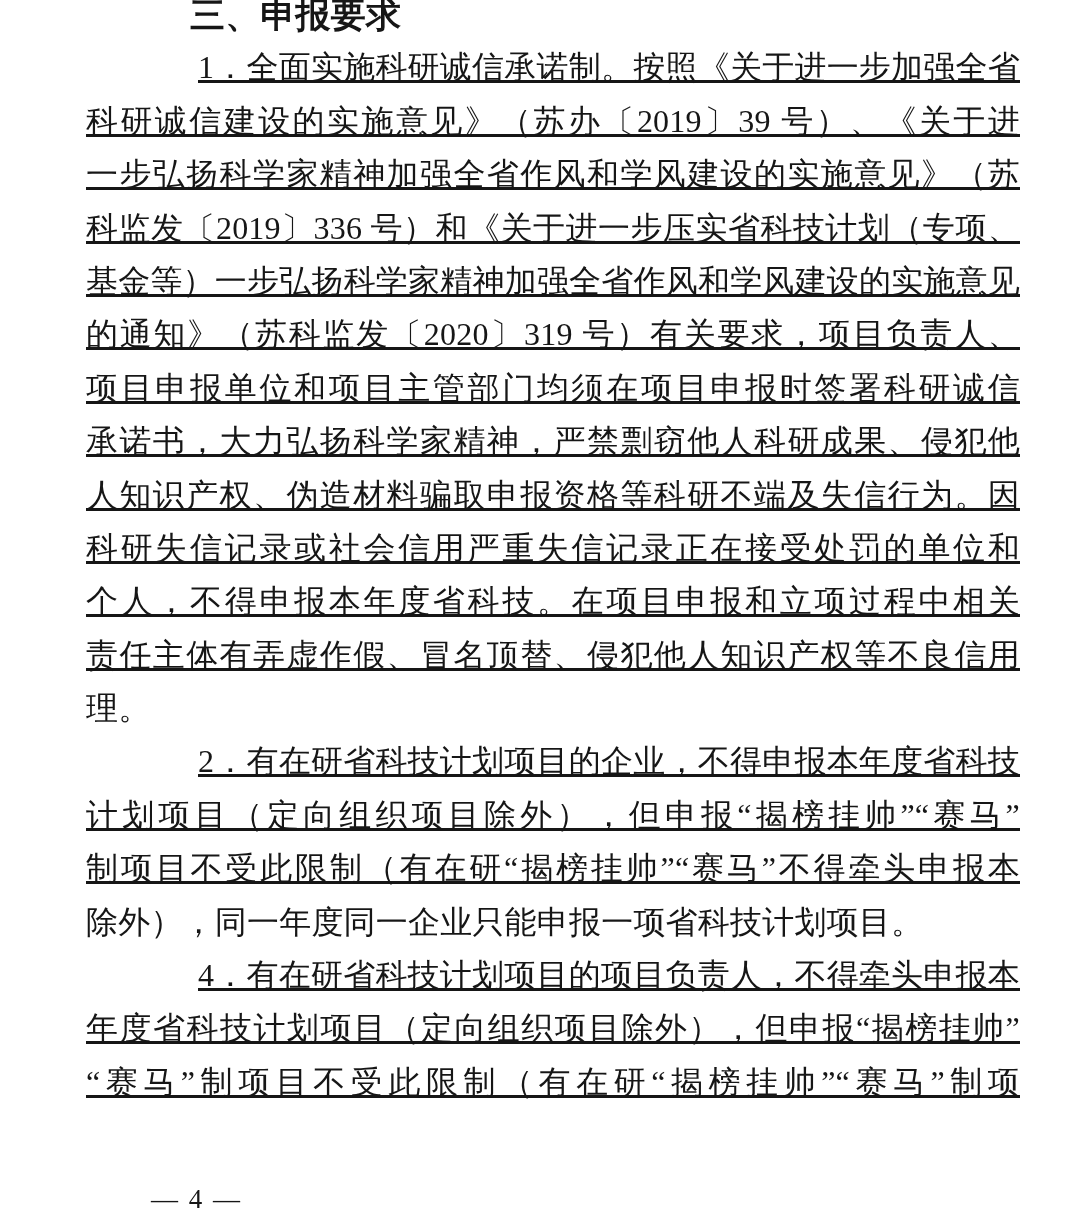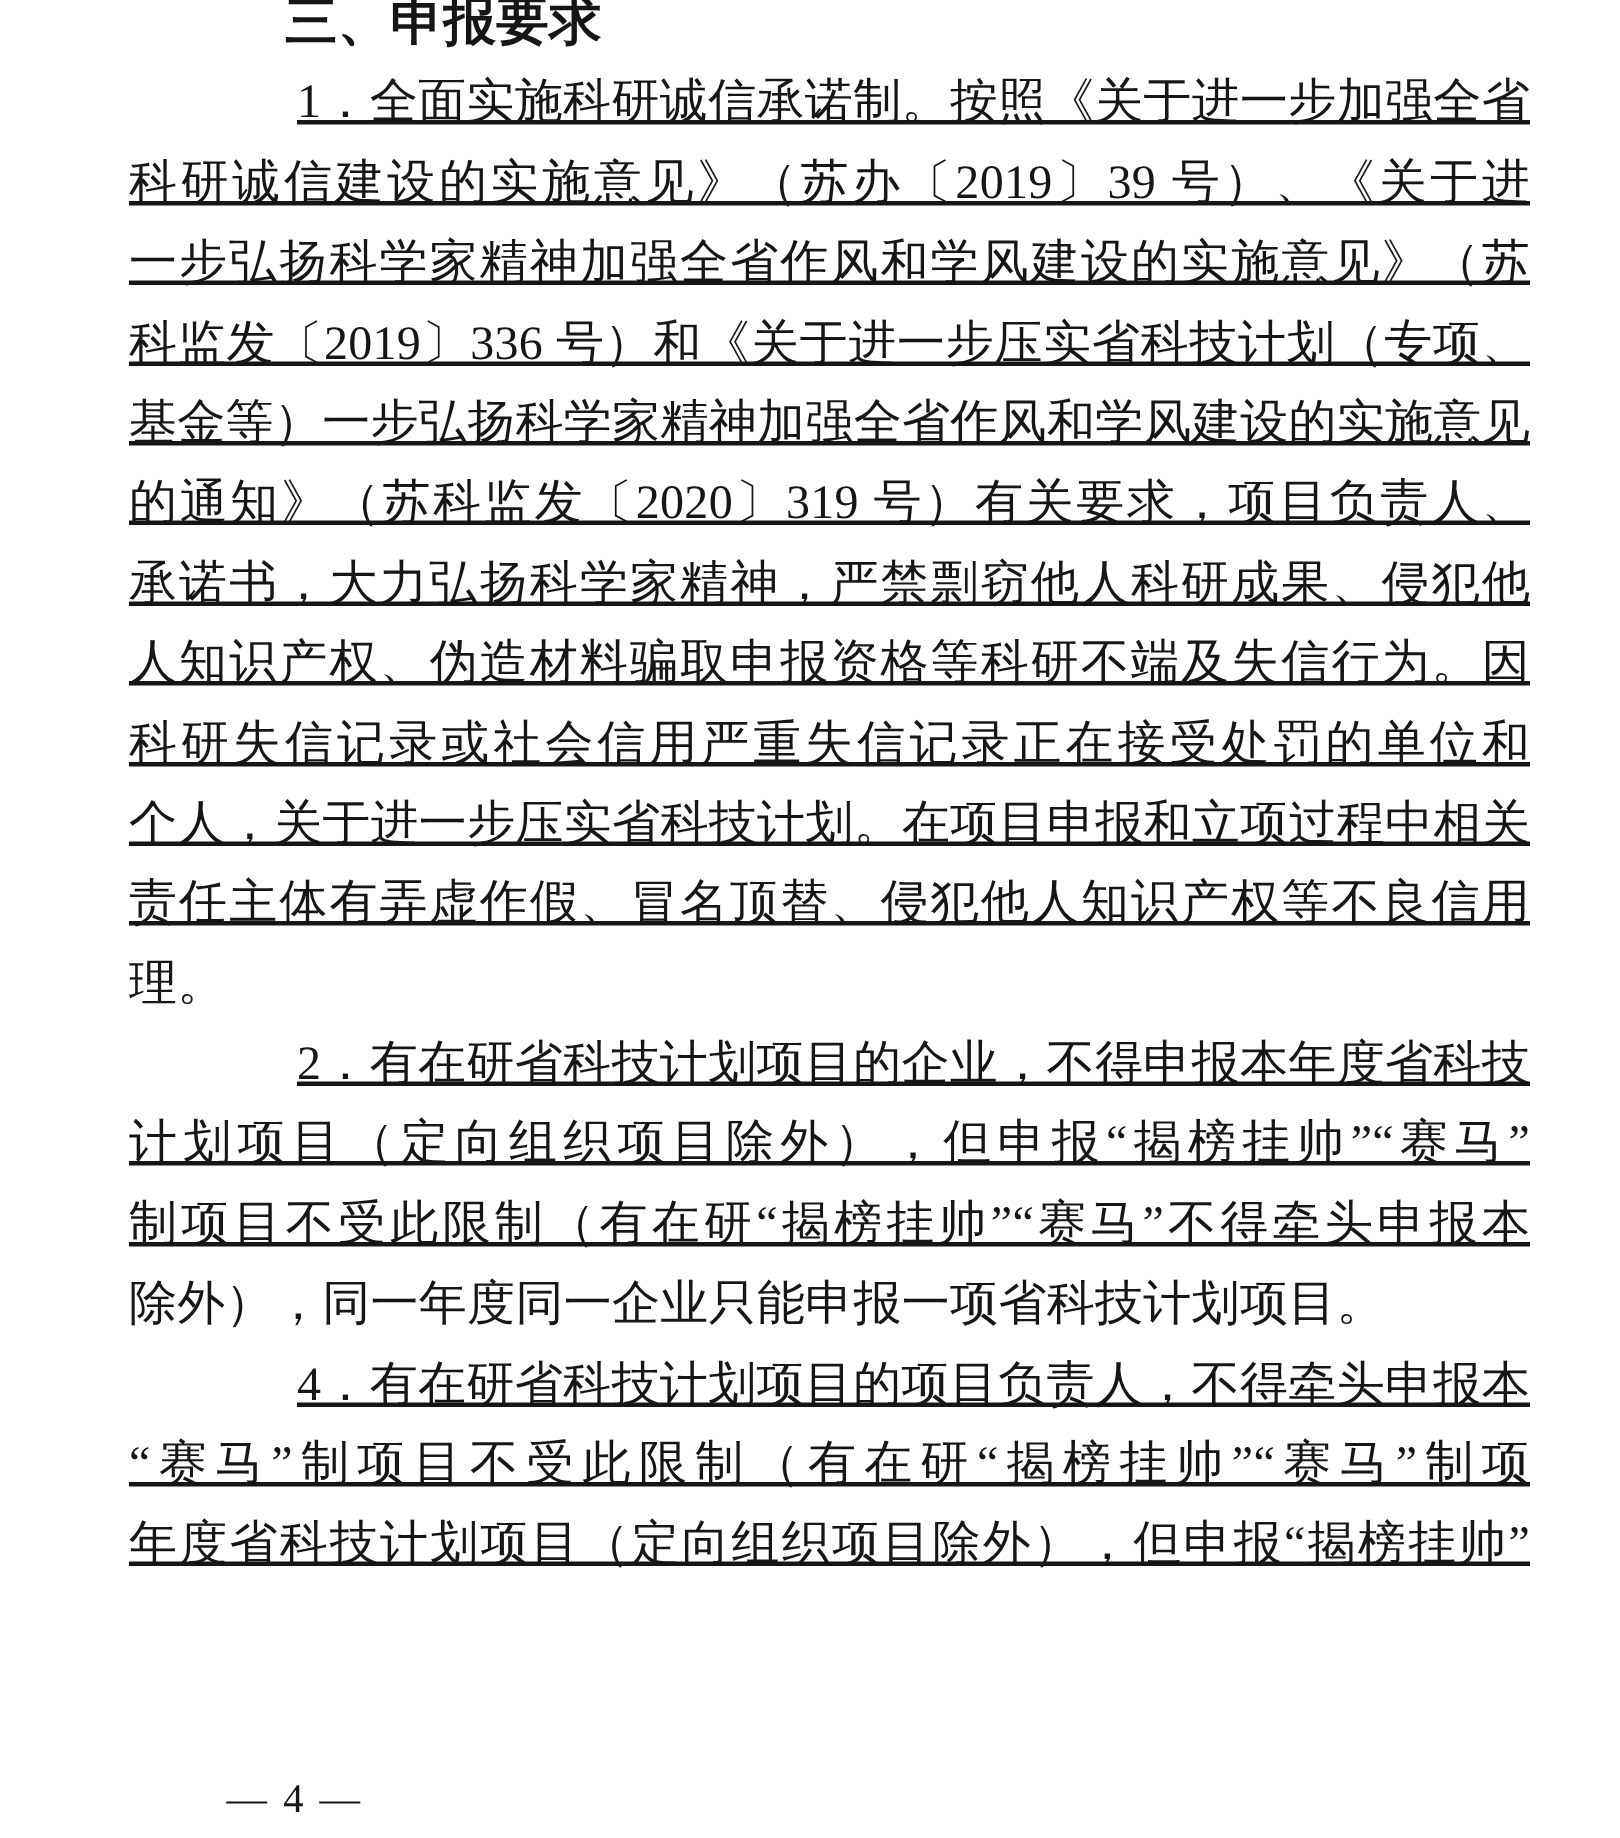--- a/index.html
+++ b/index.html
@@ -53,32 +53,33 @@
   <div class="content">
 
     <div class="line heading">三、申报要求</div>
 
     <div class="line indent fill">1．全面实施科研诚信承诺制。按照《关于进一步加强全省</div>
     <div class="line fill">科研诚信建设的实施意见》（苏办〔2019〕39 号）、《关于进</div>
     <div class="line fill">一步弘扬科学家精神加强全省作风和学风建设的实施意见》（苏</div>
     <div class="line fill">科监发〔2019〕336 号）和《关于进一步压实省科技计划（专项、</div>
     <div class="line fill">基金等）一步弘扬科学家精神加强全省作风和学风建设的实施意见</div>
     <div class="line fill">的通知》（苏科监发〔2020〕319 号）有关要求，项目负责人、</div>
+    <div class="line fill">项目申报单位和项目主管部门均须在项目申报时签署科研诚信</div>
     <div class="line fill">承诺书，大力弘扬科学家精神，严禁剽窃他人科研成果、侵犯他</div>
     <div class="line fill">人知识产权、伪造材料骗取申报资格等科研不端及失信行为。因</div>
     <div class="line fill">科研失信记录或社会信用严重失信记录正在接受处罚的单位和</div>
-    <div class="line fill">个人，关于进一步压实省科技计划。在项目申报和立项过程中相关</div>
+    <div class="line fill">个人，不得申报本年度省科技。在项目申报和立项过程中相关</div>
     <div class="line fill">责任主体有弄虚作假、冒名顶替、侵犯他人知识产权等不良信用</div>
     <div class="line plain">理。</div>
 
     <div class="line indent fill">2．有在研省科技计划项目的企业，不得申报本年度省科技</div>
     <div class="line fill">计划项目（定向组织项目除外），但申报“揭榜挂帅”“赛马”</div>
     <div class="line fill">制项目不受此限制（有在研“揭榜挂帅”“赛马”不得牵头申报本</div>
     <div class="line plain">除外），同一年度同一企业只能申报一项省科技计划项目。</div>
 
     <div class="line indent fill">4．有在研省科技计划项目的项目负责人，不得牵头申报本</div>
+    <div class="line fill">年度省科技计划项目（定向组织项目除外），但申报“揭榜挂帅”</div>
     <div class="line fill">“赛马”制项目不受此限制（有在研“揭榜挂帅”“赛马”制项</div>
-    <div class="line fill">年度省科技计划项目（定向组织项目除外），但申报“揭榜挂帅”</div>
 
   </div>
 
   <div class="footer">— 4 —</div>
 </div>
 
 </body></html>

